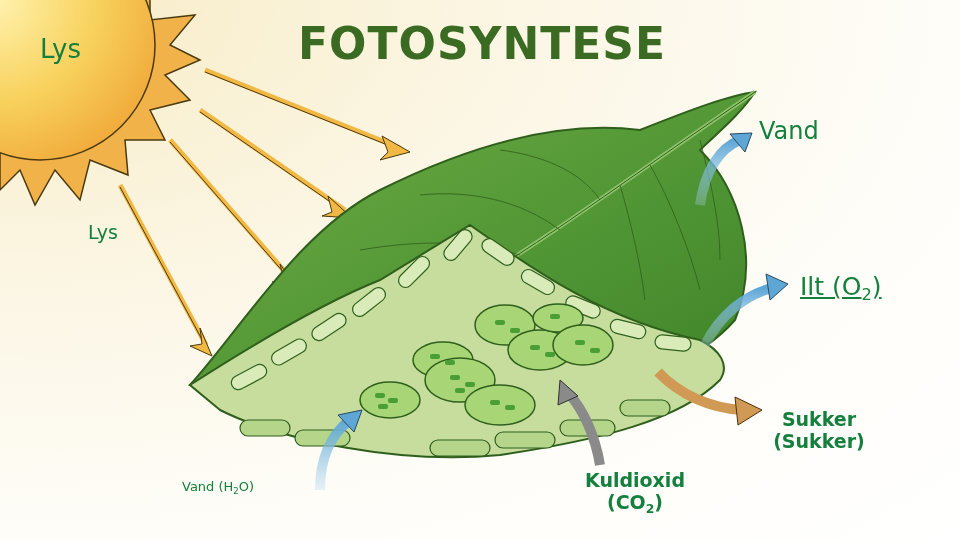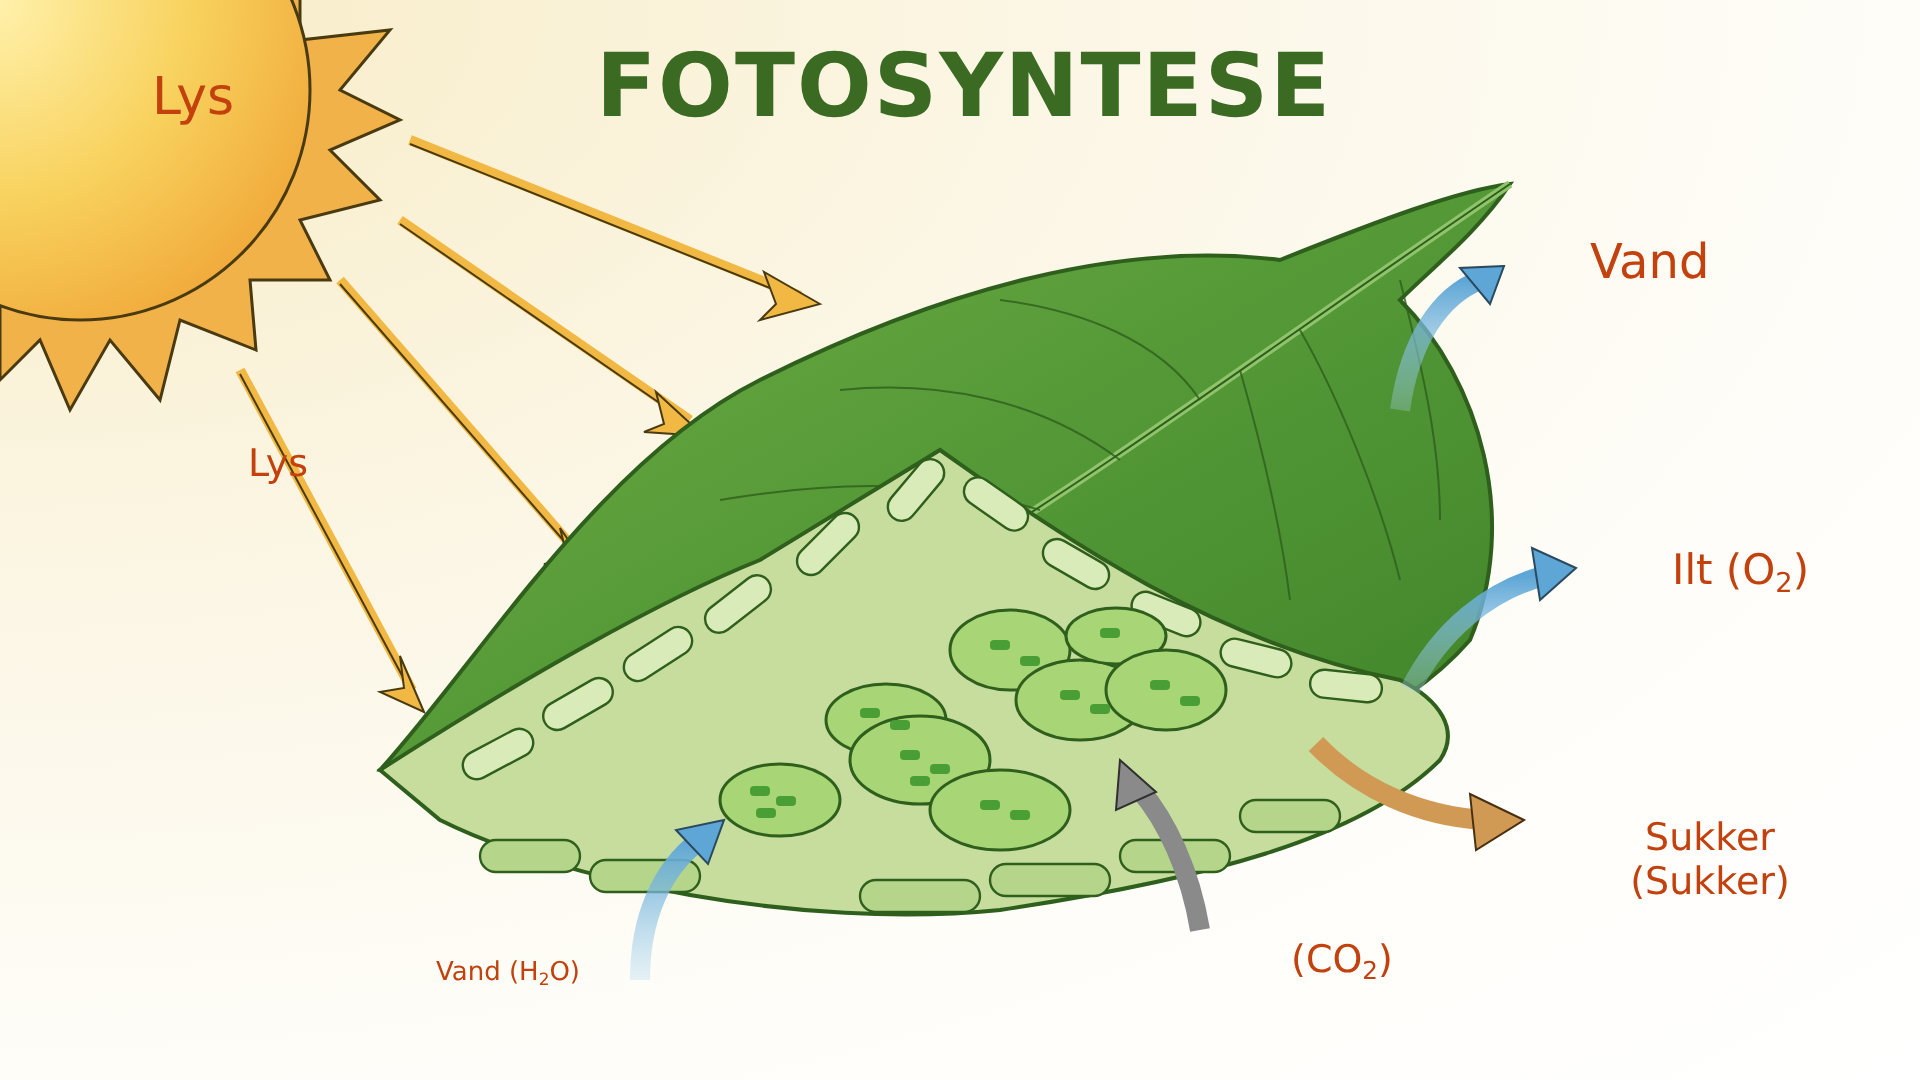--- a/index.html
+++ b/index.html
@@ -1,25 +1,25 @@
 <!DOCTYPE html>
 <html><head>
 <meta charset="utf-8">
 <style>
   html, body { margin:0; padding:0; }
   body { width:960px; height:540px; overflow:hidden; position:relative;
          background: radial-gradient(ellipse at 0% 0%, #f8ecc4 0%, #fbf5e2 35%, #fefdf8 70%, #ffffff 100%);
          font-family: "DejaVu Sans", sans-serif; }
   .canvas { position:absolute; inset:0; }
   svg.art { position:absolute; left:0; top:0; width:960px; height:540px; }
-  .lbl { position:absolute; color:#c2410c; font-family:"DejaVu Sans", sans-serif; white-space:nowrap; line-height:1.15;margin-left:36px; }
+  .lbl { position:absolute; color:#15803d; font-family:"DejaVu Sans", sans-serif; white-space:nowrap; line-height:1.15; }
   .title { position:absolute; left:298px; top:18px; font-size:44px; font-weight:bold; color:#3b6b23;
            letter-spacing:1px; font-family:"DejaVu Sans", sans-serif;text-align:center; }
   .sub { font-size:0.65em; vertical-align:-0.3em; }
-  .center { text-align:center; }
+  .center { text-align:center;font-weight:bold; }
 </style>
 </head>
 <body>
 
 <div class="canvas">
 
   <svg class="art" viewBox="0 0 960 540">
     <defs>
       <radialGradient id="sunG" cx="30%" cy="30%" r="80%">
         <stop offset="0%" stop-color="#fff3b0"></stop>
@@ -166,29 +166,30 @@
       <polygon points="560,380 558,405 578,396" fill="#8a8a8a" stroke="#303030" stroke-width="1"></polygon>
     </g>
   </svg>
 
   <div class="title">FOTOSYNTESE</div>
 
   <div class="lbl" style="left:40px; top:35px; font-size:26px;">Lys</div>
   <div class="lbl" style="left:88px; top:222px; font-size:19px;">Lys</div>
   <div class="lbl" style="left:759px; top:118px; font-size:24px;">Vand</div>
 
-  <div class="lbl" style="left:800px; top:273px; font-size:21px;">
+  <div class="lbl" style="left:800px; top:273px; font-size:25px;text-decoration:underline;">
     <span>Ilt (O</span><span class="sub">2</span><span>)</span>
   </div>
 
   <div class="lbl center" style="left:764px; top:409px; font-size:19px; width:110px;">
     <div>Sukker</div>
     <div>(Sukker)</div>
   </div>
 
   <div class="lbl" style="left:182px; top:480px; font-size:13px;">
     <span>Vand (H</span><span class="sub">2</span><span>O)</span>
   </div>
 
   <div class="lbl center" style="left:580px; top:470px; font-size:19px; width:110px;">
+    <div>Kuldioxid</div>
     <div><span>(CO</span><span class="sub">2</span><span>)</span></div>
   </div>
 </div>
 
 </body></html>

